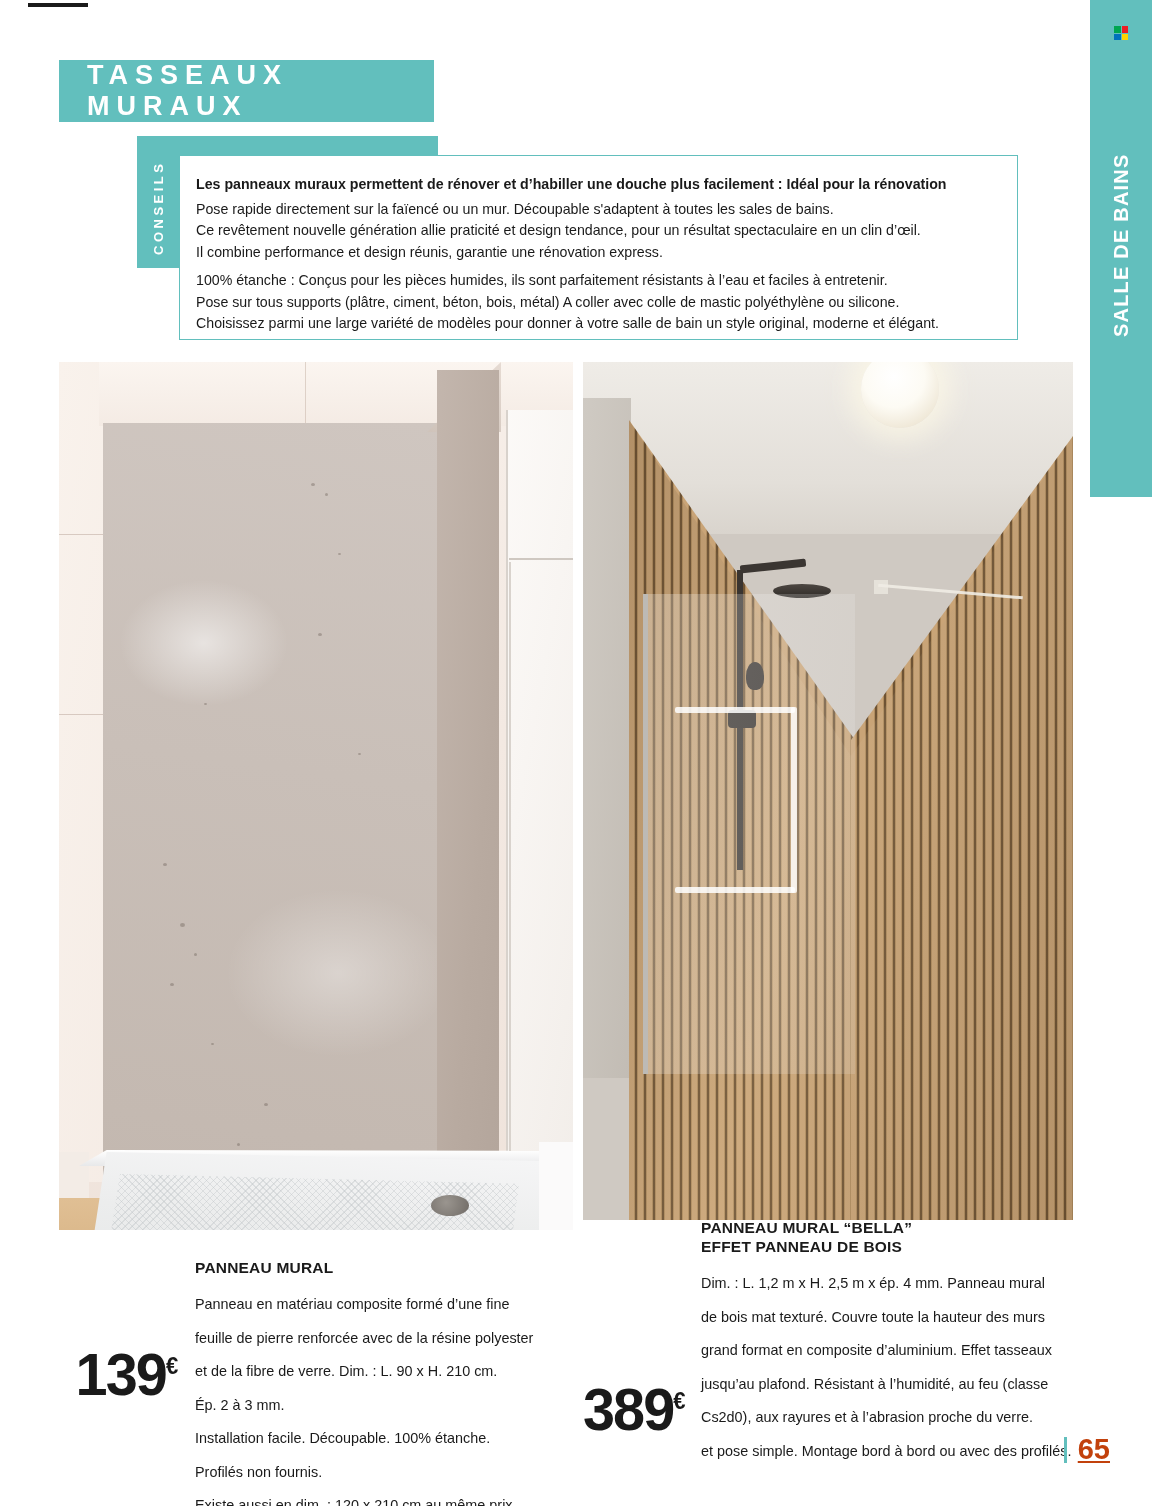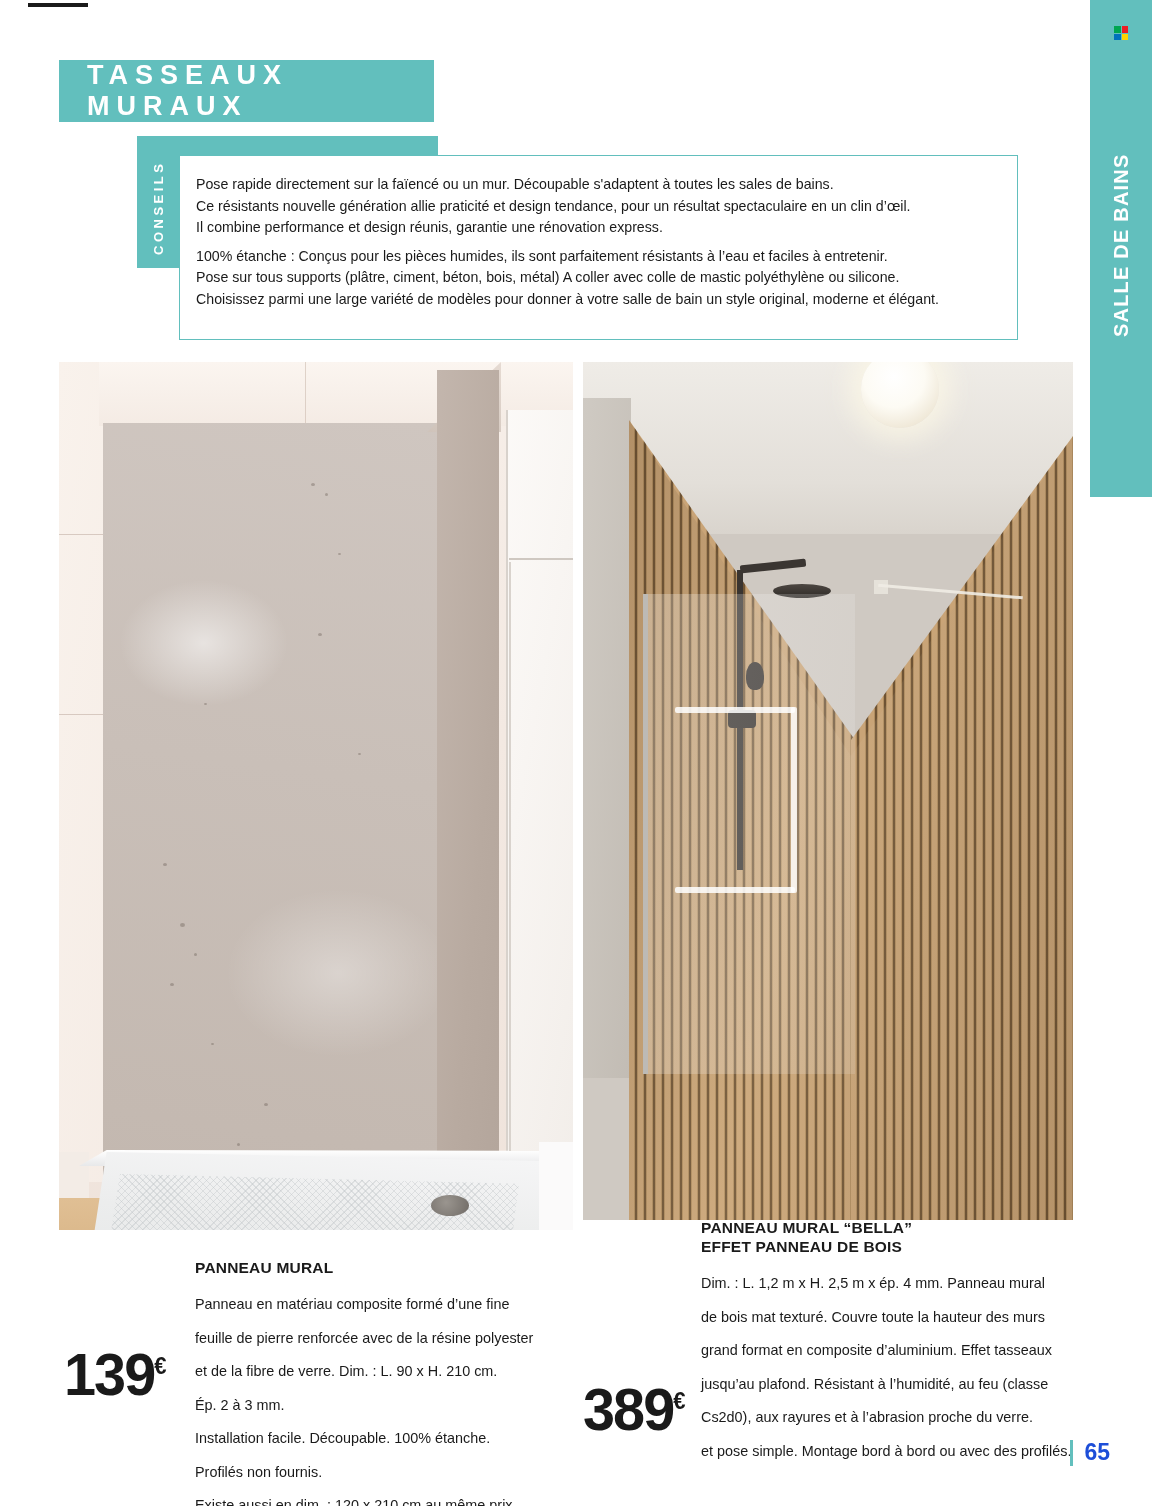--- a/index.html
+++ b/index.html
@@ -284,34 +284,34 @@
   .price {
     font-family: "Liberation Sans", sans-serif;
     font-weight: bold; color:#1a1a1a;
     font-size: 60px; line-height: 58px;
     letter-spacing:-2px;
     transform: scaleX(.96);
     transform-origin: left center;
     white-space: nowrap;
   }
   .price .cur { font-size: 23px; vertical-align: super; letter-spacing:0; }
-  #prod-left .price-wrap  { width:131px; padding-top:56px; }
+  #prod-left .price-wrap  { width:131px; padding-top:56px;text-align:center; }
   #prod-right .price-wrap { width:118px; padding-top:112px; }
   .desc {
     font-size: 14.4px; line-height: 20.5px; color:#1a1a1a;
   }
   .desc .nowrap { white-space: nowrap; margin-top: 13px; }
 
   
   .pagenum {
     position:absolute; right:42px; bottom:40px;
     display:flex; align-items:center; gap:11px;
   }
   .pagenum .bar { width:3px; height:26px; background:#62bfbd; }
-  .pagenum .num { font-size:23px; font-weight:bold; color:#1d4ed8; }
+  .pagenum .num { font-size:29px; font-weight:bold; color:#c2410c;text-decoration:underline; }
 </style>
 </head>
 <body>
 
 <div class="page">
 
   <div class="crop-mark"></div>
 
   <div class="side-tab">
     <div class="win-logo">
@@ -325,22 +325,23 @@
 
   <div class="title-band">
     <span>TASSEAUX  MURAUX</span>
   </div>
 
   <div class="conseils-topbar"></div>
   <div class="conseils-tab">
     <span>CONSEILS</span>
   </div>
   <div class="conseils-box">
+    <p class="lead">Les panneaux muraux permettent de rénover et d’habiller une douche plus facilement : Idéal pour la rénovation</p>
     <p>Pose rapide directement sur la faïencé ou un mur. Découpable s'adaptent à toutes les sales de bains.</p>
-    <p>Ce résistants nouvelle génération allie praticité et design tendance, pour un résultat spectaculaire en un clin d’œil.</p>
+    <p>Ce revêtement nouvelle génération allie praticité et design tendance, pour un résultat spectaculaire en un clin d’œil.</p>
     <p>Il combine performance et design réunis, garantie une rénovation express.</p>
     <div class="gap"></div>
     <p>100% étanche : Conçus pour les pièces humides, ils sont parfaitement résistants à l’eau et faciles à entretenir.</p>
     <p>Pose sur tous supports (plâtre, ciment, béton, bois, métal) A coller avec colle de mastic polyéthylène ou silicone.</p>
     <p>Choisissez parmi une large variété de modèles pour donner à votre salle de bain un style original, moderne et élégant.</p>
   </div>
 
   <div class="photo" id="photo-left">
     <div class="pl-bg"></div>
     <div class="pl-tile-wall"></div>

